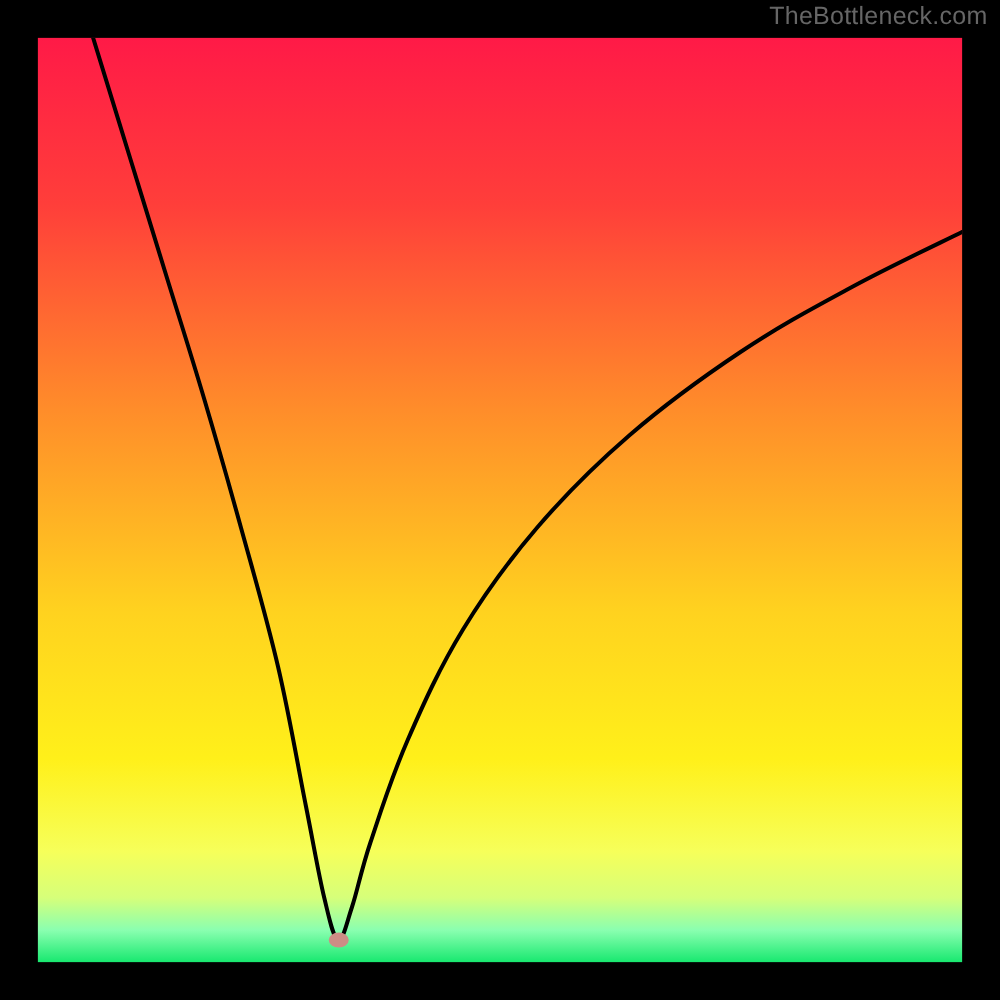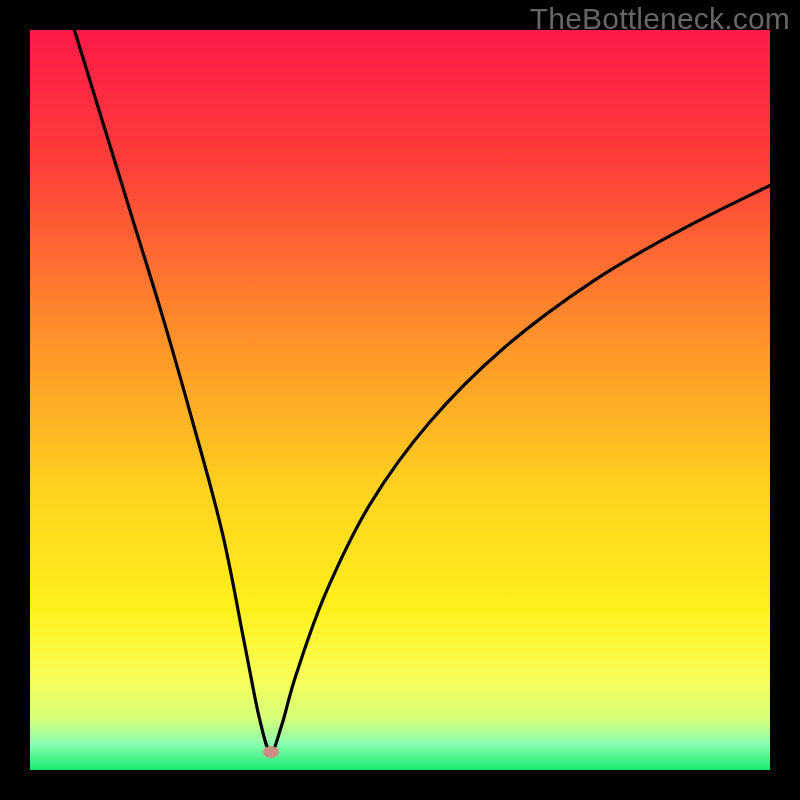--- a/index.html
+++ b/index.html
@@ -15,21 +15,21 @@
     position: relative;
     width: 800px;
     height: 800px;
     background: #000;
   }
   .watermark {
     position: absolute;
     top: 2px;
     right: 10px;
     color: #666;
-    font-size: 30px;
+    font-size: 20px;
     letter-spacing: 0.2px;
     z-index: 10;
   }
   .plot {
     position: absolute;
     left: 30px;
     top: 30px;
     width: 740px;
     height: 740px;
     overflow: hidden;

